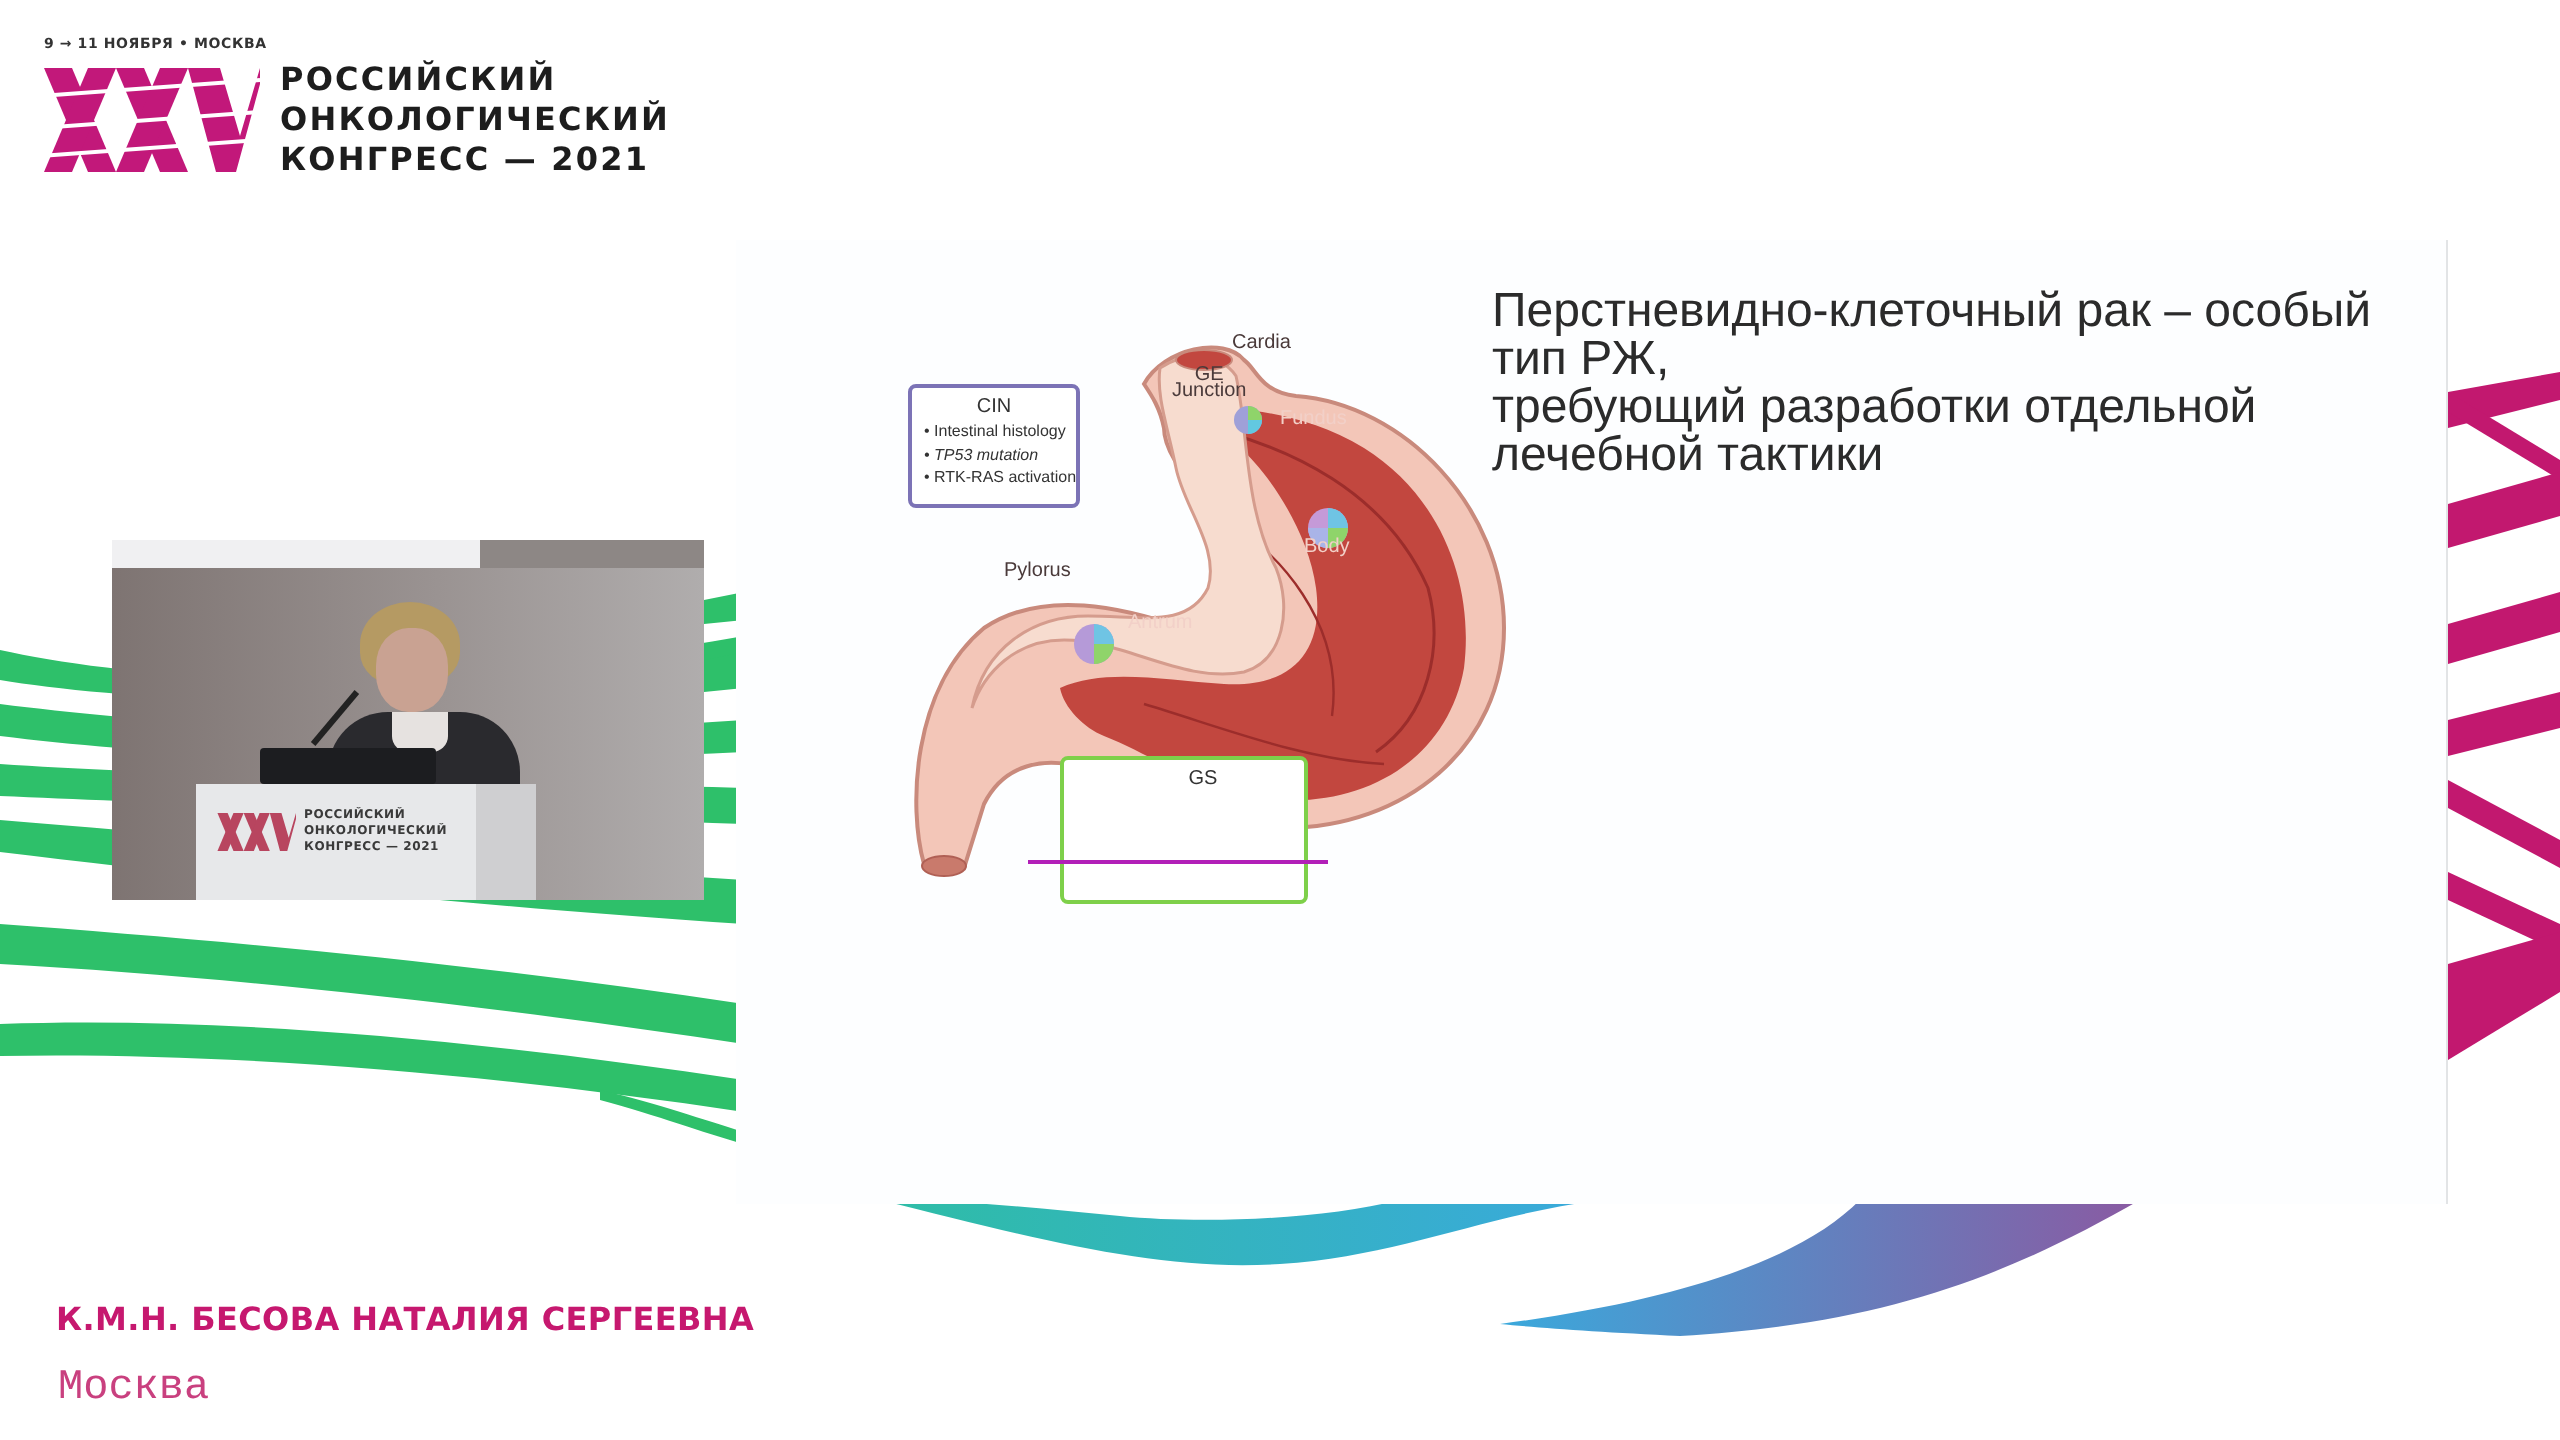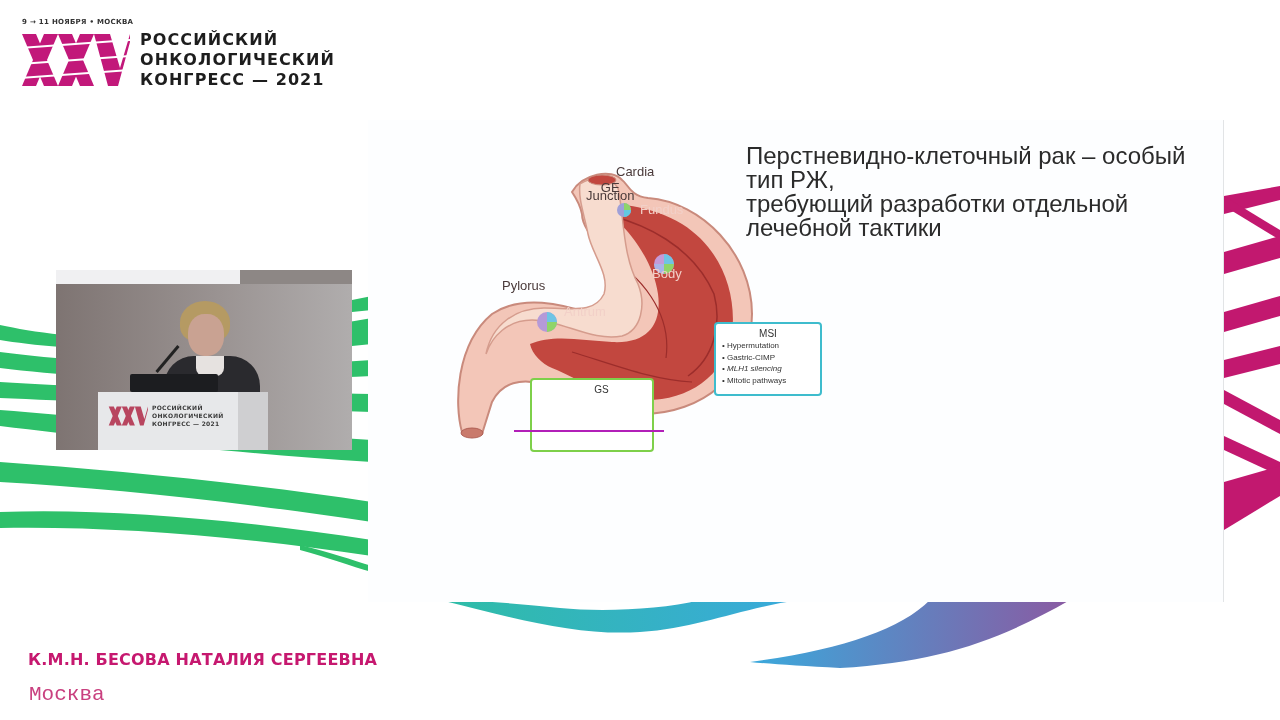--- a/index.html
+++ b/index.html
@@ -43,21 +43,21 @@
   .box ul { list-style: none; }
   .box li { line-height: 11.5px; white-space: nowrap; }
   .box li::before { content: "• "; }
   .box .it { font-style: italic; }
   .box-cin { left: 86px; top: 72px; width: 86px; height: 62px; border: 2.5px solid #7c73b6; }
   .box-ebv { left: 346px; top: 102px; width: 114px; height: 78px; border: 2.5px solid #d9432f; }
   .box-msi { left: 346px; top: 202px; width: 108px; height: 74px; border: 2.5px solid #3ebccd; }
   .box-gs  { left: 162px; top: 258px; width: 124px; height: 74px; border: 2.5px solid #7ed04a; padding-left: 25px; }
   .strike { position: absolute; left: 146px; top: 310px; width: 150px; height: 2px; background: #b21fb8; }
 
-  .organ-label { position: absolute; font-family: "Liberation Sans", sans-serif; font-size: 13px; color: #4a3a3a; text-align: center; line-height: 8px; }
+  .organ-label { position: absolute; font-family: "Liberation Sans", sans-serif; font-size: 10px; color: #4a3a3a; text-align: center; line-height: 8px; }
 
   
   .speaker-name { position: absolute; left: 28px; top: 650px; font-family: "DejaVu Sans", sans-serif; font-weight: bold; font-size: 16px; color: #c6186f; letter-spacing: 0.2px; z-index: 3; }
   .speaker-city { position: absolute; left: 29px; top: 683px; font-family: Liberation Mono, monospace; font-size: 21px; color: #c9407f; z-index: 3; }
 </style>
 </head>
 <body>
 
 <svg class="bg-svg" viewBox="0 0 1280 720" xmlns="http://www.w3.org/2000/svg">
   <defs>
@@ -190,31 +190,30 @@
   <div class="organ-label" style="left:248px; top:48px;">Cardia</div>
   <div class="organ-label" style="left:218px; top:64px;">
     <div>GE</div>
     <div>Junction</div>
   </div>
   <div class="organ-label" style="left:272px; top:86px; color:#f2d0c8;">Fundus</div>
   <div class="organ-label" style="left:284px; top:150px; color:#f2d0c8;">Body</div>
   <div class="organ-label" style="left:134px; top:162px;">Pylorus</div>
   <div class="organ-label" style="left:196px; top:188px; color:#f2d0c8;">Antrum</div>
 
-
-
-  <div class="box box-msi">
-    <div class="box-title">MSI</div>
+  <div class="box box-cin">
+    <div class="box-title">CIN</div>
     <ul>
-      <li>Hypermutation</li>
-      <li>Gastric-CIMP</li>
-      <li class="it">MLH1 silencing</li>
-      <li>Mitotic pathways</li>
+      <li>Intestinal histology</li>
+      <li class="it">TP53 mutation</li>
+      <li>RTK-RAS activation</li>
     </ul>
   </div>
+
+
 
   <div class="box box-gs">
     <div class="box-title">GS</div>
   </div>
 
   <div class="strike"></div>
 </div>
 
 <div class="speaker-name">К.М.Н. БЕСОВА НАТАЛИЯ СЕРГЕЕВНА</div>
 <div class="speaker-city">Москва</div>

